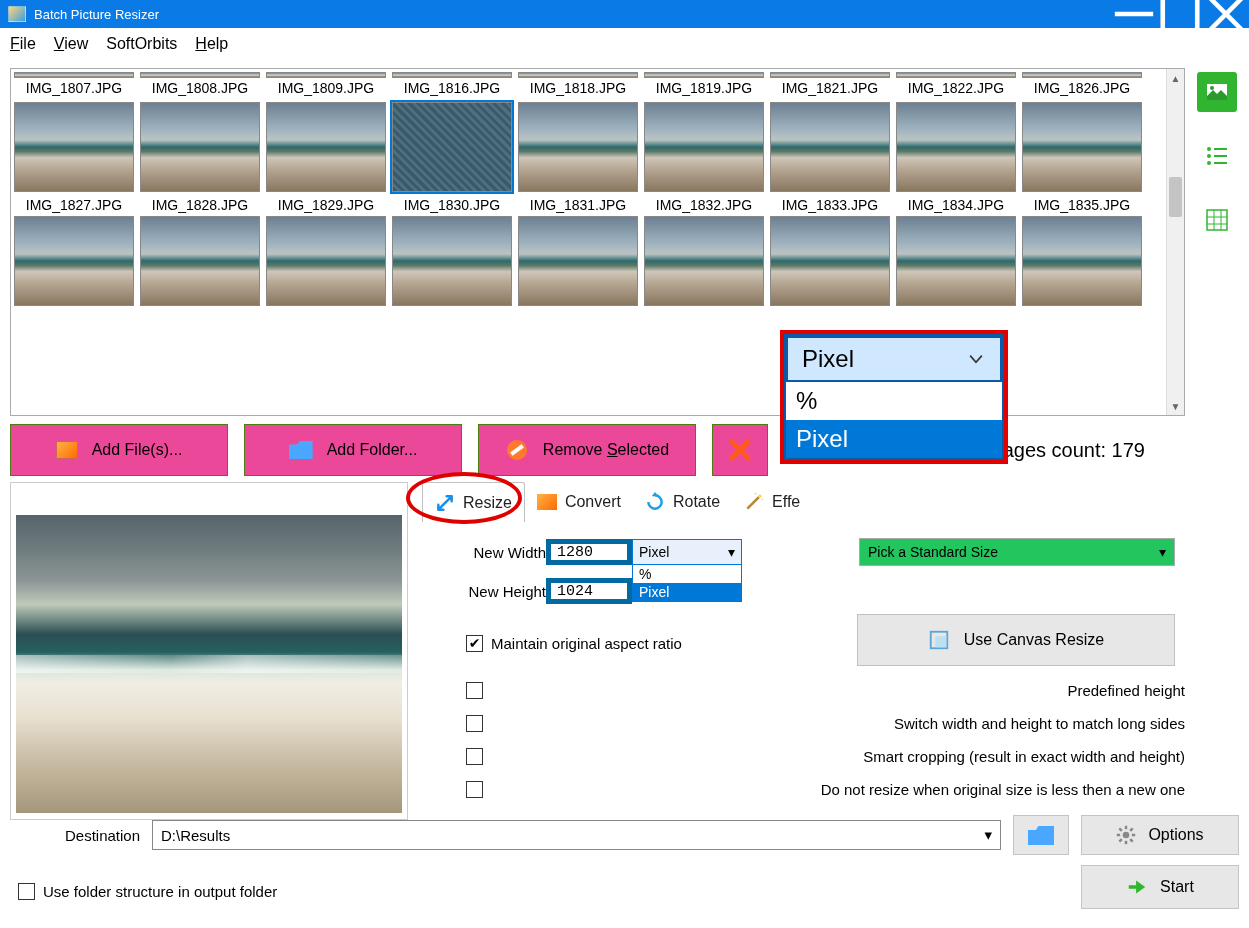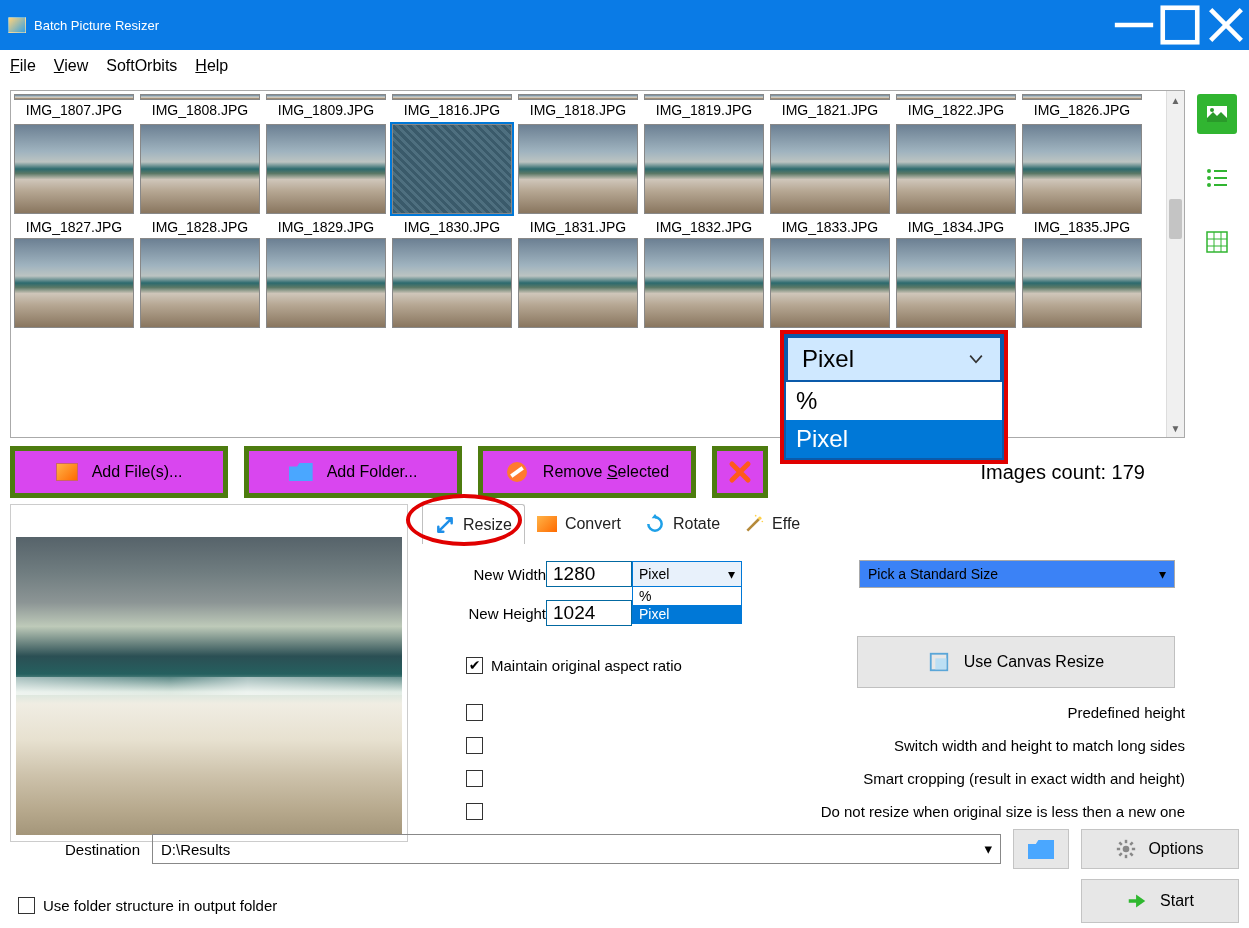--- a/index.html
+++ b/index.html
@@ -9,21 +9,21 @@
     font-size: 14px;
     background: #fff;
     width: 1249px;
     height: 928px;
     overflow: hidden;
     position: relative;
     color: #000;
   }
   .titlebar {
     background: #0a7be6;
-    height: 50px;
+    height: 28px;
     display: flex;
     align-items: center;
     color: #fff;
     font-size: 13px;
     padding-left: 8px;
   }
   .titlebar .app-icon {
     width: 18px; height: 16px;
     background: linear-gradient(135deg,#ffd27a,#3aa2e0);
     border: 1px solid #fff3;
@@ -87,22 +87,22 @@
   }
   .vscrollbar .arrow { height: 18px; display:flex;align-items:center;justify-content:center;color:#666;font-size:10px;}
   .vscrollbar .track { position:absolute; top:18px; bottom:18px; left:0; right:0;}
   .vscrollbar .thumb-handle { position:absolute; left:2px; right:2px; background:#c4c4c4; border-radius:2px;}
 
   .toolbar {
     display: flex; gap: 16px; align-items: center; margin-top: 8px;
   }
   .tb-btn {
     height: 52px;
-    background: #d946ef;
-    border: 5px solid #4d7c0f;
+    background: #ec4899;
+    border: 1px solid #4d7c0f;
     display: flex; align-items: center; justify-content: center;
     gap: 14px;
     font-size: 16px;
     padding: 0 18px;
   }
   .tb-btn.w1 { width: 218px; }
   .tb-btn.w2 { width: 218px; }
   .tb-btn.w3 { width: 218px; }
   .tb-btn.icon-only { width: 56px; padding:0;}
   .tb-btn svg { width: 24px; height: 24px; }
@@ -150,38 +150,38 @@
   }
   .red-oval {
     position:absolute;
     border: 4px solid #e00000; border-radius: 50%;
     pointer-events:none;
   }
   .form { padding: 16px 0 0 24px; }
   .row { display:flex; align-items:center; gap:0; margin-bottom: 12px; }
   .row .lbl { width: 100px; text-align:right; font-size:15px;}
   .row input[type=text] {
-    width: 86px; height:26px; border:1px solid #0369a1; padding:2px 6px; font-size:19px; font-family:Liberation Sans, sans-serif;
+    width: 86px; height:26px; border:5px solid #0369a1; padding:2px 6px; font-size:15px; font-family:Liberation Mono, monospace;
   }
   .combo {
     width: 110px; height:26px; border:1px solid #0078d7;
     display:flex; align-items:center; justify-content:space-between;
     padding: 0 6px; font-size:14px; background:#e8f1fb;
     position:relative;
   }
   .combo-list {
     position:absolute; top:100%; left:-1px; right:-1px;
     border:1px solid #0078d7; background:#fff; z-index:5;
   }
   .combo-list .opt { padding:1px 6px; font-size:14px;}
   .combo-list .opt.sel { background:#0078d7; color:#fff;}
   .wide-combo {
     width: 316px; height:28px; border:1px solid #aaa;
     display:flex; align-items:center; justify-content:space-between;
-    padding:0 8px; background:#3b82f6; font-size:14px;
+    padding:0 8px; background:#22c55e; font-size:14px;
   }
   .chk-row { display:flex; align-items:center; gap:8px; margin: 16px 0 0 20px; font-size:15px;justify-content:space-between;}
   .chk {
     width:17px; height:17px; border:1.5px solid #333; display:flex;align-items:center;justify-content:center;
   }
   .chk.checked::after{content:"✔"; font-size:14px; line-height:1; color:#000;}
   .canvas-btn {
     width: 318px; height:52px; border:1px solid #c0c0c0; background:#e7e7e7;
     display:flex; align-items:center; justify-content:center; gap:14px; font-size:16px;
   }
@@ -197,21 +197,21 @@
   .callout-inner { border:2px solid #0a5aaa; }
   .zcombo {
     height:46px; border:2px solid #0a5aaa;
     display:flex; align-items:center; justify-content:space-between;
     padding: 0 14px; font-size:24px; background:#cfe8ff;
   }
   .zopt { height:38px; padding:2px 10px; font-size:24px; display:flex;align-items:center;}
   .zopt.sel { background:#0078d7; color:#fff; }
 
   .footer {
-    position:absolute; left:10px; right:10px; bottom: 5px;
+    position:absolute; left:10px; right:10px; bottom: 19px;
   }
   .dest-row { display:flex; align-items:center; gap:12px; margin-bottom:10px;}
   .dest-row .lbl { width:130px; text-align:right; font-size:15px;}
   .dest-input {
     flex:1; height:30px; border:1px solid #888; display:flex;align-items:center;justify-content:space-between;
     padding:0 8px; font-size:15px;
   }
   .browse-btn { width:56px; height:40px; background:#e7e7e7; border:1px solid #c4c4c4; display:flex;align-items:center;justify-content:center;}
   .opt-btn, .start-btn {
     width: 158px; height:40px; background:#e7e7e7; border:1px solid #c4c4c4;

